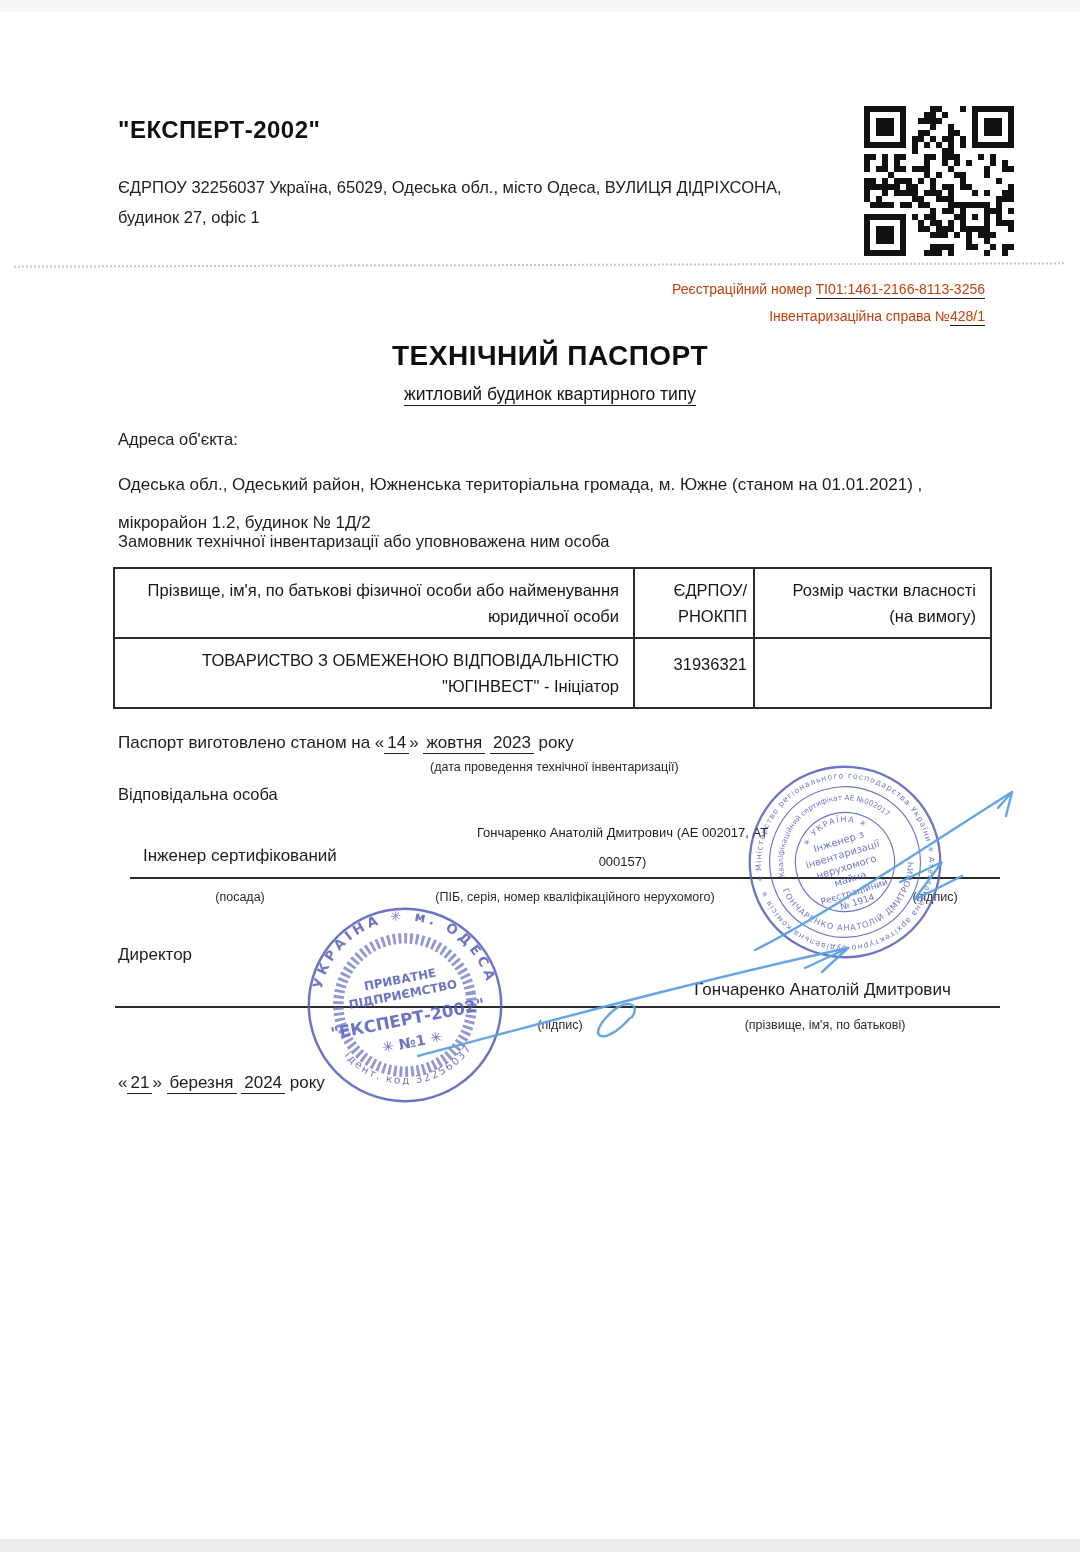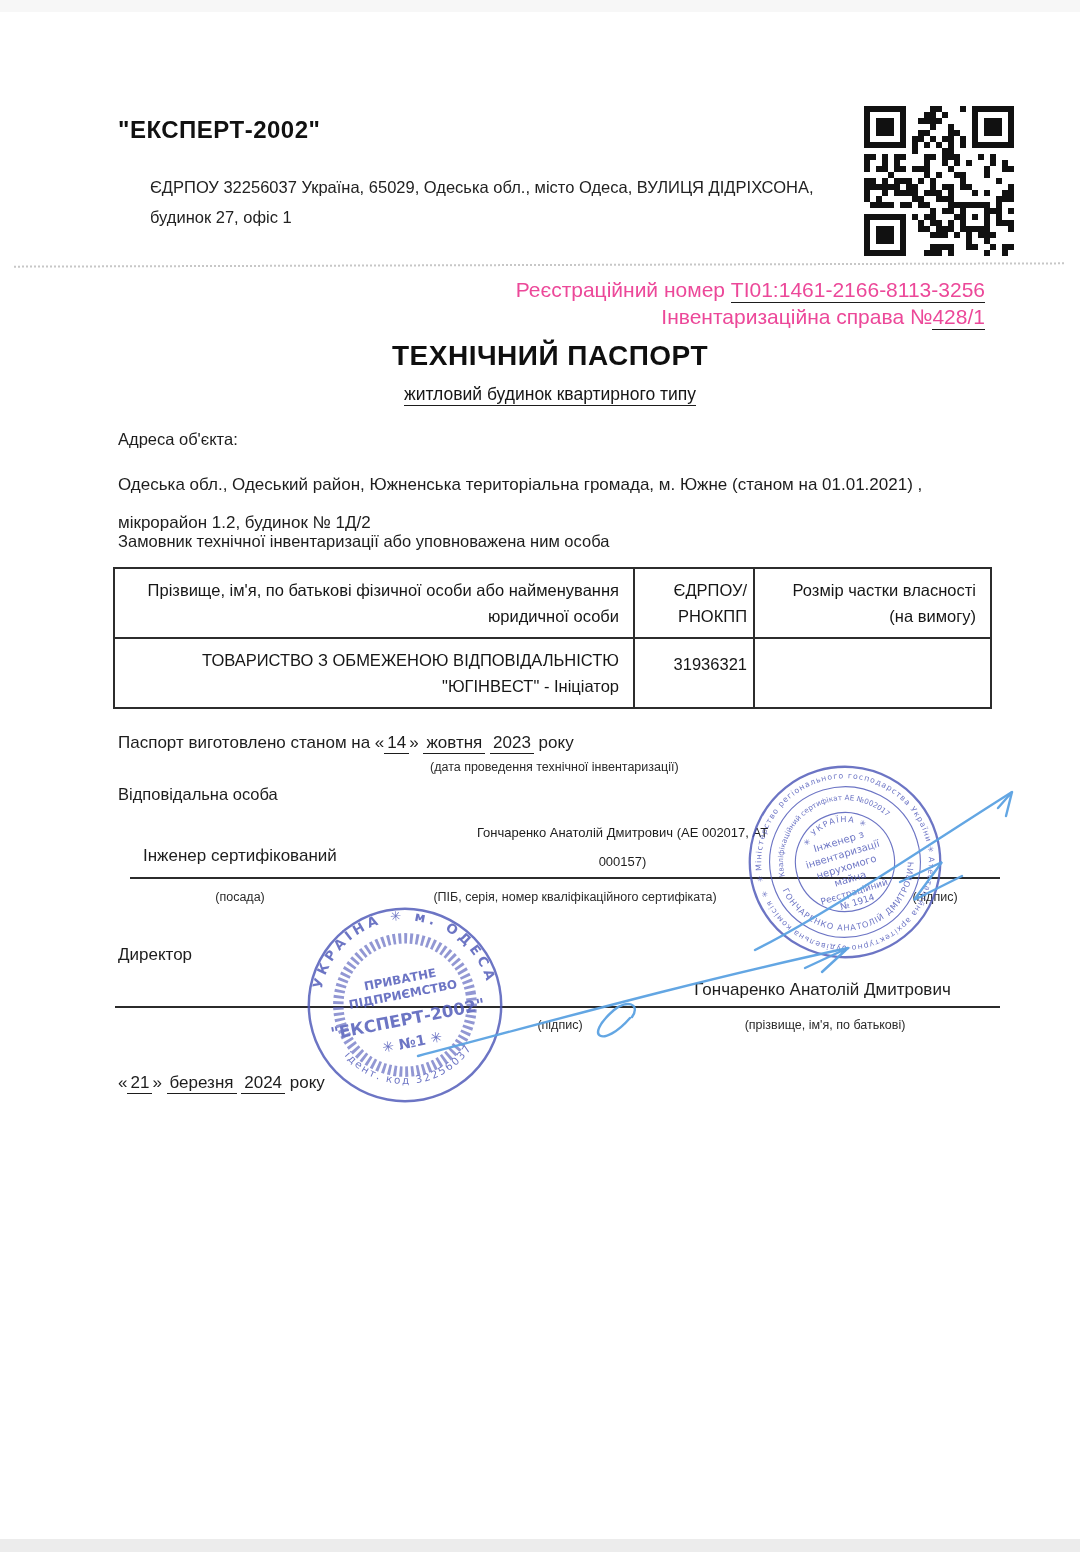--- a/index.html
+++ b/index.html
@@ -3,27 +3,27 @@
 <meta charset="utf-8">
 <style>
   * { margin:0; padding:0; box-sizing:border-box; }
   html,body { background:#ffffff; }
   body { font-family:"Liberation Sans","DejaVu Sans",sans-serif; color:#1d1d1d; }
   .page { position:relative; width:1080px; height:1552px; background:#ffffff; overflow:hidden; }
   .edge-top { position:absolute; left:0; top:0; width:1080px; height:12px; background:#f7f7f7; }
   .edge-bottom { position:absolute; left:0; bottom:0; width:1080px; height:13px; background:#ececec; }
 
   .company-name { position:absolute; left:118px; top:116px; font-size:24px; font-weight:bold; letter-spacing:.5px; color:#111; }
-  .company-details { position:absolute; left:118px; top:172px; width:760px; font-size:16.5px; line-height:30px; color:#222;margin-left:32px; }
+  .company-details { position:absolute; left:118px; top:172px; width:760px; font-size:16.5px; line-height:30px; color:#222; }
 
   .qr { position:absolute; left:864px; top:106px; width:150px; height:150px; }
 
   .sep-dotted { position:absolute; left:14px; top:264px; width:1050px; border-top:2px dotted #c7c7c7; transform:rotate(-0.18deg); }
 
-  .reg-block { position:absolute; right:95px; top:276px; text-align:right; font-size:21px; line-height:27px; color:#ec4899; }
+  .reg-block { position:absolute; right:95px; top:276px; text-align:right; font-size:14px; line-height:27px; color:#c2410c; }
   .u { border-bottom:1.7px solid #1d1d1d; padding-bottom:1px; }
 
   .doc-title { position:absolute; left:0; top:340px; width:1100px; text-align:center; font-size:28px; font-weight:bold; letter-spacing:.5px; color:#0f0f0f; }
   .doc-subtitle { position:absolute; left:0; top:384px; width:1100px; text-align:center; font-size:17.5px; color:#161616; }
   .doc-subtitle span { border-bottom:1.7px solid #1d1d1d; padding-bottom:1px; }
 
   .addr-label { position:absolute; left:118px; top:430px; font-size:16.5px; }
   .addr-value { position:absolute; left:118px; top:466px; width:880px; font-size:17px; line-height:38px; }
   .customer-label { position:absolute; left:118px; top:532px; font-size:16.5px; }
 
@@ -315,21 +315,21 @@
   <div class="made-caption cap">(дата проведення технічної інвентаризації)</div>
 
   <div class="resp-label">Відповідальна особа</div>
   <div class="eng-name">
     <div>Гончаренко Анатолій Дмитрович (АЕ 002017, АТ</div>
     <div>000157)</div>
   </div>
   <div class="eng-position">Інженер сертифікований</div>
   <div class="rule-eng"></div>
   <div class="cap cap-posada">(посада)</div>
-  <div class="cap cap-pib">(ПІБ, серія, номер кваліфікаційного сертифіката)</div>
+  <div class="cap cap-pib">(ПІБ, серія, номер кваліфікаційного нерухомого)</div>
   <div class="cap cap-sign1">(підпис)</div>
 
   <svg class="stamp stamp-engineer" viewBox="0 0 210 210">
     <defs>
       <path id="eo" d="M 17,105 A 88,88 0 1 1 193,105 A 88,88 0 1 1 17,105"></path>
       <path id="en-bot" d="M 33,105 A 72,72 0 0 0 177,105"></path>
       <path id="en-top" d="M 40,105 A 65,65 0 0 1 170,105"></path>
       <path id="ei-top" d="M 63,105 A 42,42 0 0 1 147,105"></path>
     </defs>
     <g fill="none" stroke="#4d57b8">

